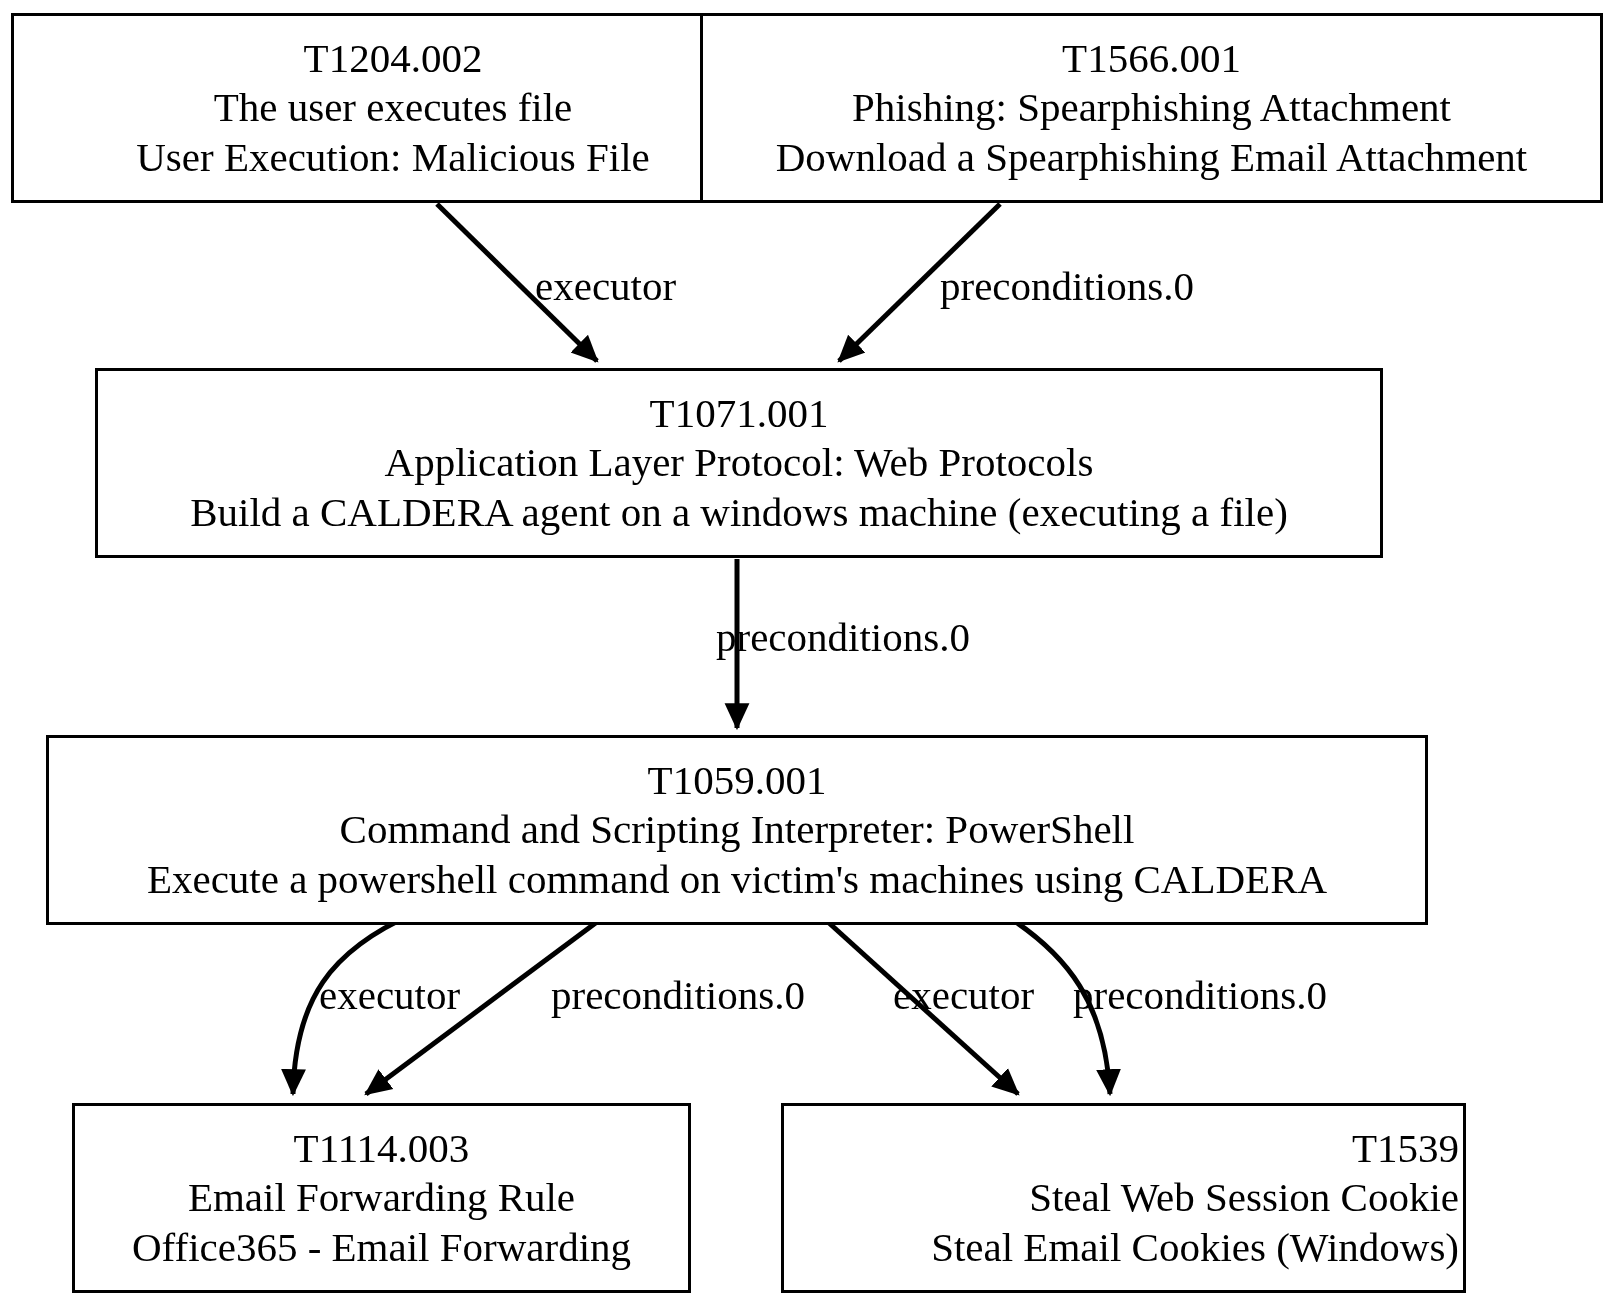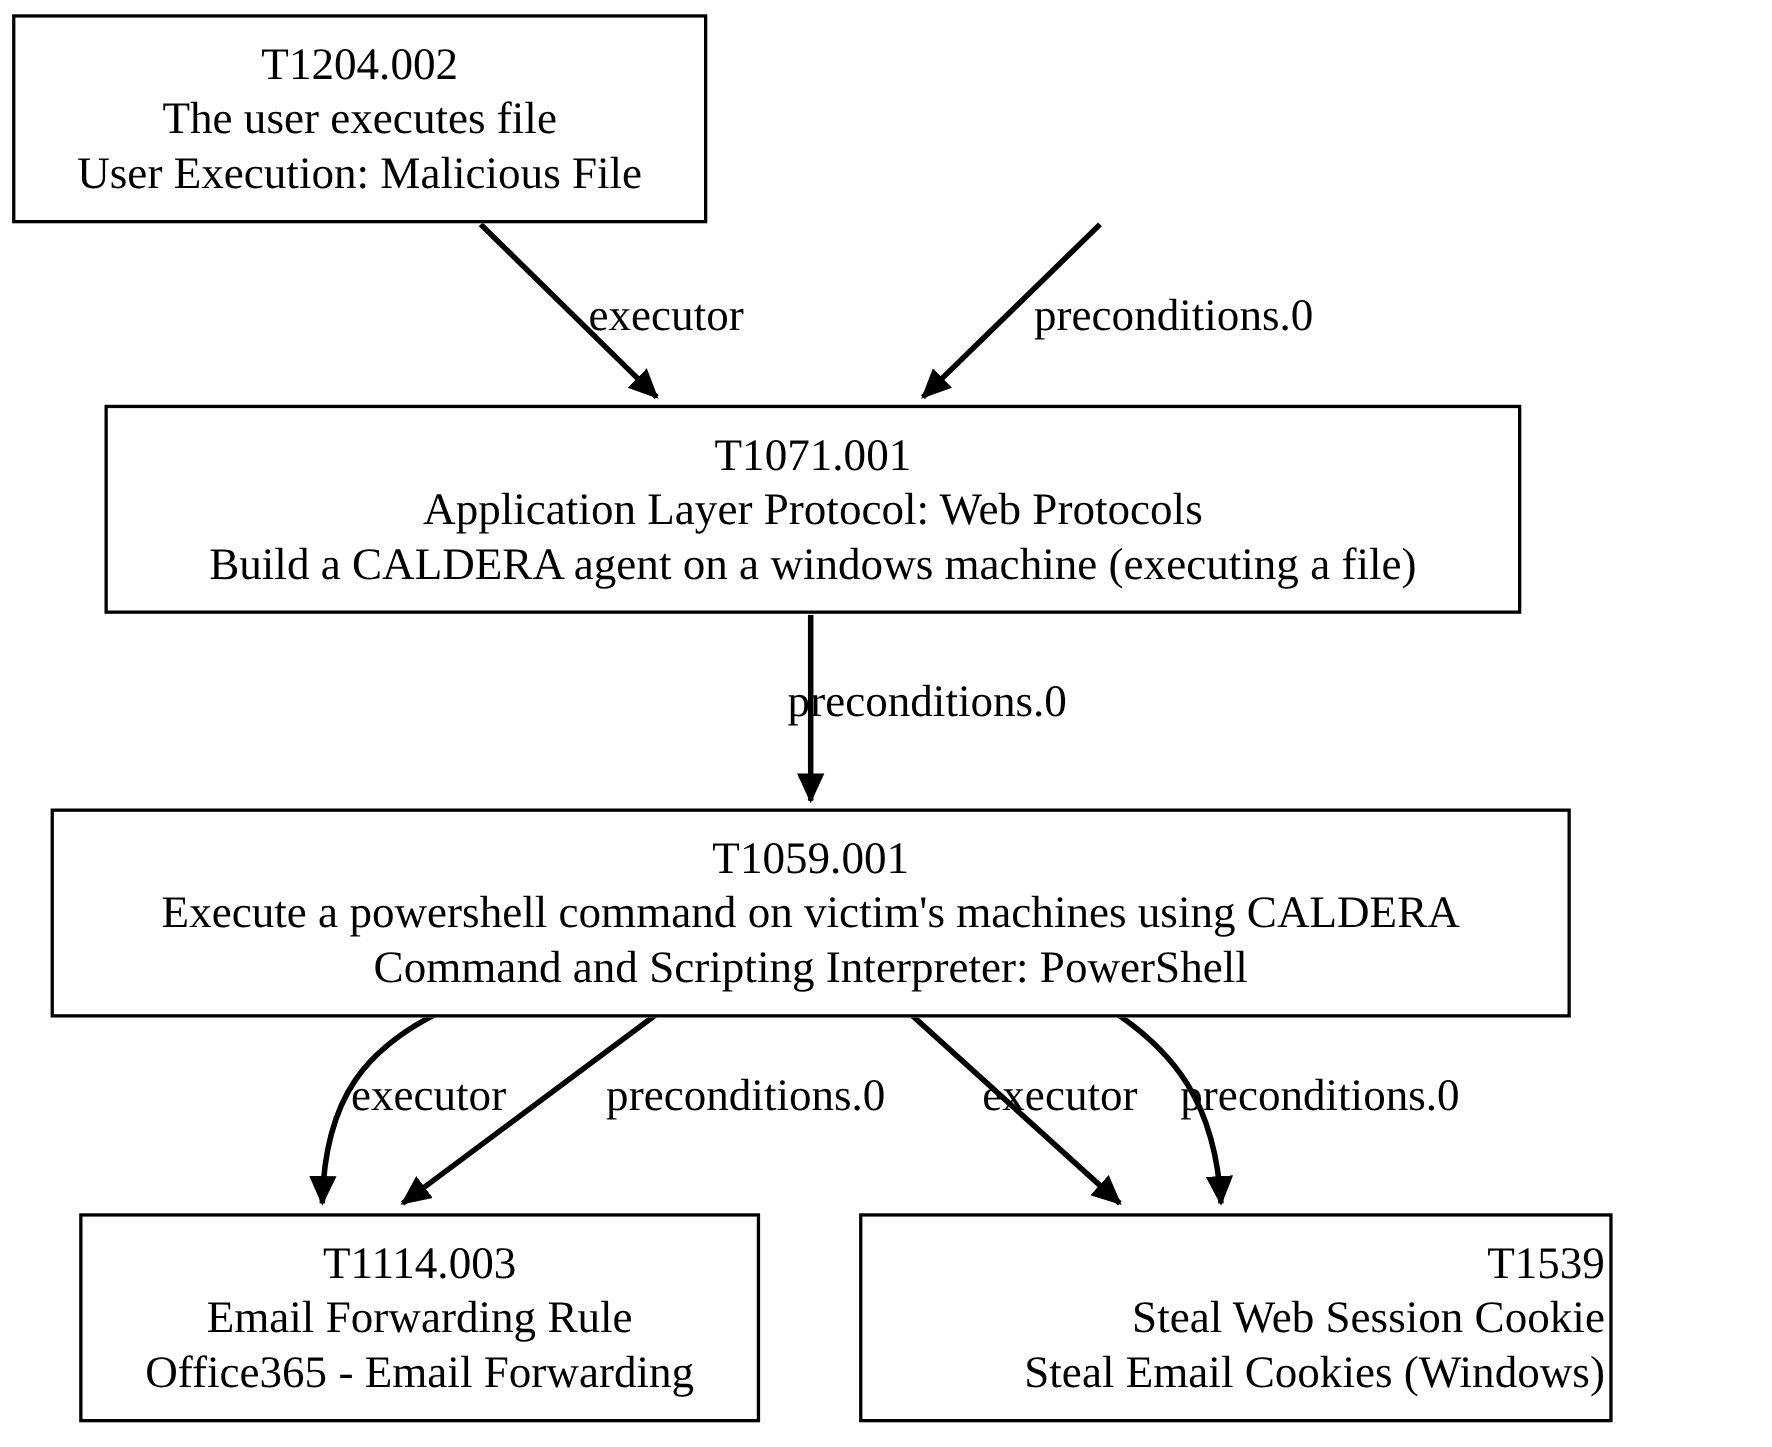--- a/index.html
+++ b/index.html
@@ -76,37 +76,42 @@
 
     <path d="M 415,913 C 330,950 295,1000 293,1094" fill="none" stroke="#000000" stroke-width="5" marker-end="url(#arrow)"></path>
 
     <path d="M 609,913 L 366,1094" fill="none" stroke="#000000" stroke-width="5" marker-end="url(#arrow)"></path>
 
     <path d="M 818,913 L 1018,1094" fill="none" stroke="#000000" stroke-width="5" marker-end="url(#arrow)"></path>
 
     <path d="M 1002,913 C 1070,955 1105,1005 1110,1094" fill="none" stroke="#000000" stroke-width="5" marker-end="url(#arrow)"></path>
   </svg>
 
-  <div class="node" style="left:11px; top:13px; width:632px; height:190px;">
+  <div class="node" style="left:11px; top:13px; width:764px; height:190px;">
     <span class="node-line node-id">T1204.002</span>
     <span class="node-line">The user executes file</span>
     <span class="node-line">User Execution: Malicious File</span>
   </div>
 
+  <div class="node" style="left:700px; top:13px; width:903px; height:190px;">
+    <span class="node-line node-id">T1566.001</span>
+    <span class="node-line">Phishing: Spearphishing Attachment</span>
+    <span class="node-line">Download a Spearphishing Email Attachment</span>
+  </div>
 
   <div class="node" style="left:95px; top:368px; width:1288px; height:190px;">
     <span class="node-line node-id">T1071.001</span>
     <span class="node-line">Application Layer Protocol: Web Protocols</span>
     <span class="node-line">Build a CALDERA agent on a windows machine (executing a file)</span>
   </div>
 
   <div class="node" style="left:46px; top:735px; width:1382px; height:190px;">
     <span class="node-line node-id">T1059.001</span>
+    <span class="node-line">Command and Scripting Interpreter: PowerShell</span>
     <span class="node-line">Execute a powershell command on victim's machines using CALDERA</span>
-    <span class="node-line">Command and Scripting Interpreter: PowerShell</span>
   </div>
 
   <div class="node" style="left:72px; top:1103px; width:619px; height:190px;">
     <span class="node-line node-id">T1114.003</span>
     <span class="node-line">Email Forwarding Rule</span>
     <span class="node-line">Office365 - Email Forwarding</span>
   </div>
 
   <div class="node" style="left:781px; top:1103px; width:685px; height:190px;align-items:flex-end;">
     <span class="node-line node-id">T1539</span>

